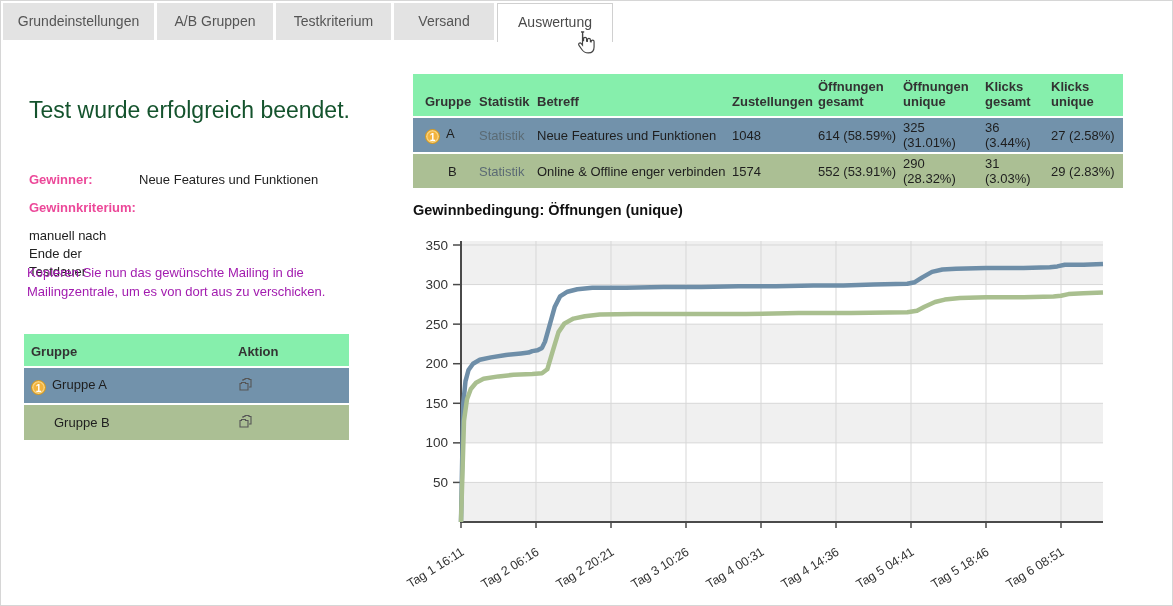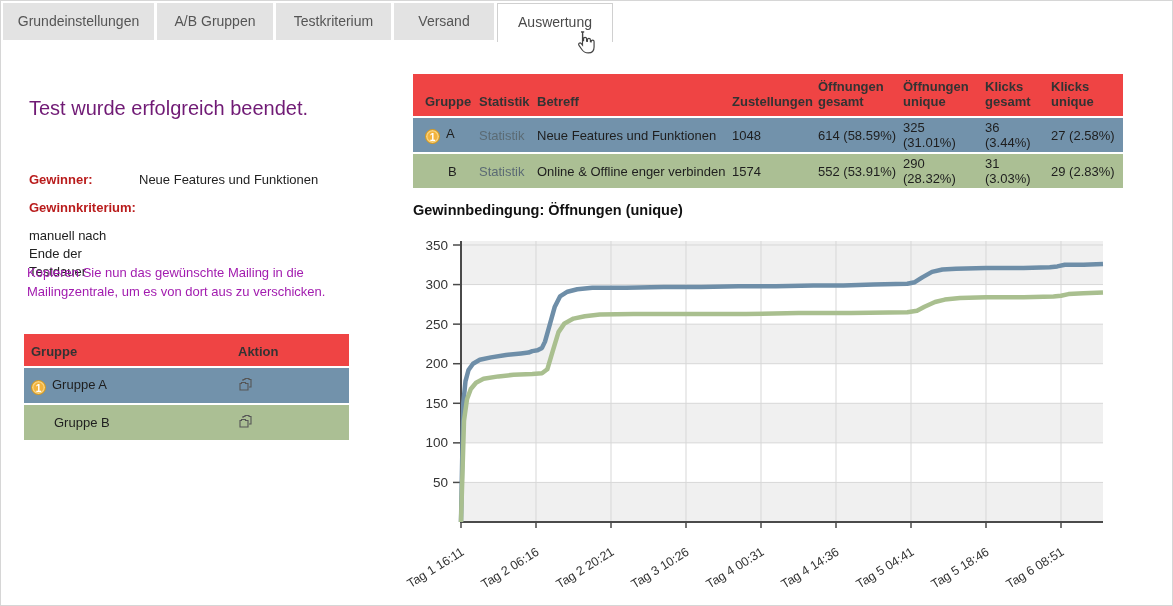--- a/index.html
+++ b/index.html
@@ -26,35 +26,35 @@
     background:#fff; color:#4a4a4a;
     border:1px solid #d0d0d0; border-bottom:none; height:39px;
   }
   .t0{width:151px;} .t1{width:116px;} .t2{width:115px;} .t3{width:100px;} .t4{width:116px;}
 
   .cursor-icon { position:absolute; left:570px; top:28px; width:26px; height:30px; z-index:50; }
 
   
   .headline {
     position:absolute; left:28px; top:96px;
-    font-size:20px; color:#701a75; font-weight:400;
+    font-size:23px; color:#14532d; font-weight:400;
   }
   .kv-block { position:absolute; left:28px; top:170px; width:330px; }
   .kv-row { display:grid; grid-template-columns:110px 1fr; margin-bottom:10px; line-height:18px; }
-  .kv-label { font-weight:bold; color:#b91c1c; }
+  .kv-label { font-weight:bold; color:#ec4899; }
   .kv-value { color:#222; }
   .note {
     position:absolute; left:26px; top:262px; width:330px;
     line-height:19px; color:#a21caf;
   }
 
   
   table { border-collapse:separate; border-spacing:0 2px; }
   th {
-    background:#ef4444; font-weight:bold; color:#333; text-align:left;
+    background:#86efac; font-weight:bold; color:#333; text-align:left;
     vertical-align:bottom; padding:5px 6px 7px 0; line-height:15px; font-size:13px;
   }
   td { padding:0 6px 0 0; vertical-align:middle; font-size:13px; color:#1e1e1e; }
   tr.row-a td { background:#7292ab; }
   tr.row-b td { background:#abbf94; }
 
   
   .group-table { position:absolute; left:23px; top:331px; width:325px; table-layout:fixed; }
   .group-table th { height:32px; }
   .group-table td { height:35px; }

